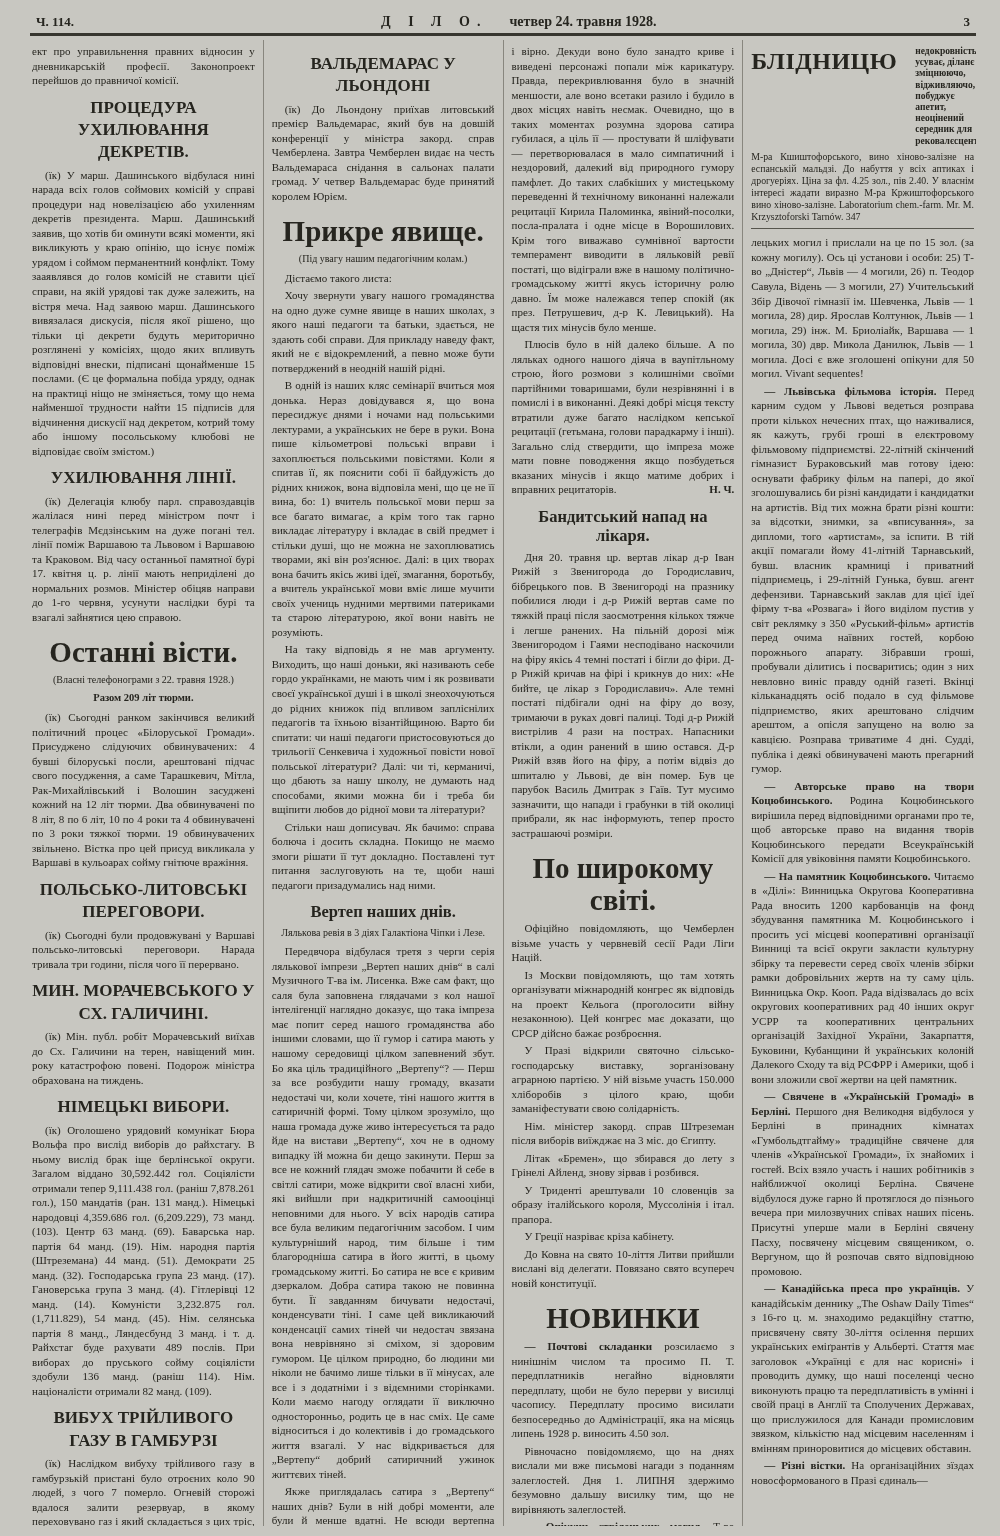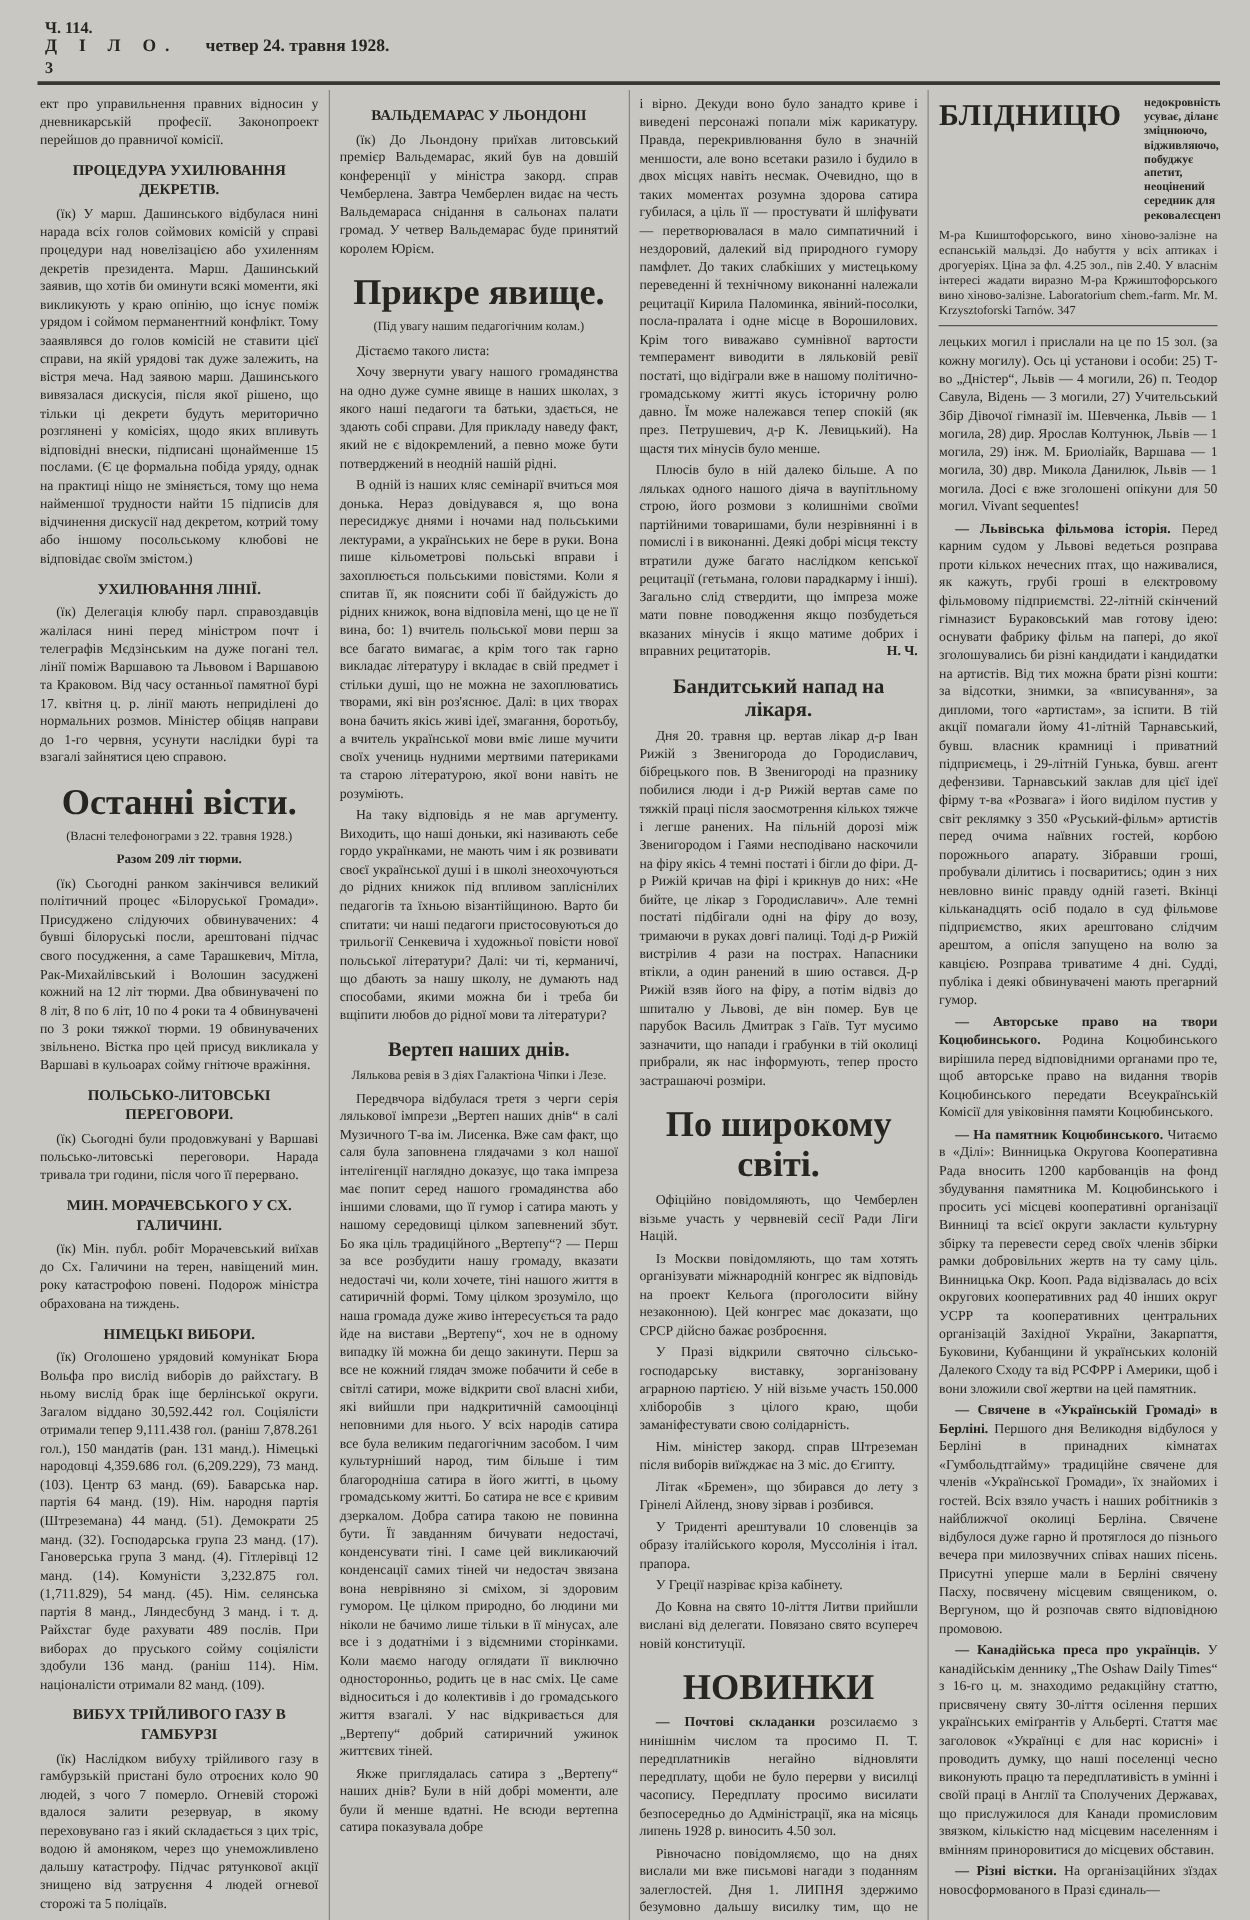--- a/index.html
+++ b/index.html
@@ -2,33 +2,33 @@
 <html><head>
 <meta charset="utf-8">
 <style>
   html,body{margin:0;padding:0;background:#8f8e8a;}
   .page{
     width:1000px;height:1536px;margin:0 auto;background:#c8c7c1;
     box-sizing:border-box;padding:12px 24px 0 30px;color:#26251f;
     font-family:"Liberation Serif", serif;overflow:hidden;position:relative;
   }
   .hdr{display:flex;align-items:baseline;justify-content:space-between;
-    padding:2px 6px 3px;border-bottom:3px solid #37362f;font-weight:bold;flex-direction:column;}
+    padding:2px 6px 3px;border-bottom:3px solid #37362f;font-weight:bold;}
   .hdr .issue{font-size:13px;}
   .hdr .center{font-size:14px;}
   .hdr .title{letter-spacing:7px;margin-right:22px;}
   .hdr .page-no{font-size:13px;}
   .cols{display:flex;height:1486px;margin-top:4px;}
   .col{flex:1 1 0;padding:4px 8px 0;border-right:1px solid #88867e;overflow:hidden;
     text-align:justify;font-size:11px;line-height:1.32;}
   .col:first-child{padding-left:2px;}
   .col:last-child{border-right:none;padding-right:2px;}
   .para{margin:0 0 3px;text-indent:13px;}
   .para.noindent{text-indent:0;}
-  .hl-sm{font-weight:bold;text-align:center;font-size:12px;margin:9px 0 4px;}
+  .hl-sm{font-weight:bold;text-align:center;font-size:17px;margin:9px 0 4px;}
   .hl-md{font-weight:bold;text-align:center;font-size:16.5px;margin:11px 0 4px;line-height:1.15;}
   .hl-lg{font-weight:bold;text-align:center;font-size:29px;margin:13px 0 4px;line-height:1.1;}
   .sub{text-align:center;font-size:10px;margin:0 0 5px;}
   .sub.bold{font-weight:bold;font-size:10.5px;}
   .sign{float:right;font-weight:bold;}
   .adblock{border-bottom:1px solid #56554d;padding:2px 0 6px;margin-bottom:6px;}
   .ad-row{display:flex;align-items:flex-start;gap:18px;}
   .ad-title{font-weight:bold;font-size:24px;letter-spacing:.5px;line-height:1;padding-top:3px;white-space:nowrap;}
   .ad-side{font-weight:bold;font-size:9.5px;line-height:1.18;flex:1;text-align:left;}
   .ad-body{font-size:9.8px;line-height:1.22;margin-top:4px;text-align:justify;}
@@ -66,20 +66,21 @@
       </div>
     <div class="col" id="col2">
         <div class="hl-sm">ВАЛЬДЕМАРАС У ЛЬОНДОНІ</div>
         <div class="para">(їк) До Льондону приїхав литовський премієр Вальдемарас, який був на довшій конференції у міністра закорд. справ Чемберлена. Завтра Чемберлен видає на честь Вальдемараса снідання в сальонах палати громад. У четвер Вальдемарас буде принятий королем Юрієм.</div>
         <div class="hl-lg">Прикре явище.</div>
         <div class="sub">(Під увагу нашим педагогічним колам.)</div>
         <div class="para">Дістаємо такого листа:</div>
         <div class="para">Хочу звернути увагу нашого громадянства на одно дуже сумне явище в наших школах, з якого наші педагоги та батьки, здається, не здають собі справи. Для прикладу наведу факт, який не є відокремлений, а певно може бути потверджений в неодній нашій рідні.</div>
         <div class="para">В одній із наших кляс семінарії вчиться моя донька. Нераз довідувався я, що вона пересиджує днями і ночами над польськими лектурами, а українських не бере в руки. Вона пише кільометрові польські вправи і захоплюється польськими повістями. Коли я спитав її, як пояснити собі її байдужість до рідних книжок, вона відповіла мені, що це не її вина, бо: 1) вчитель польської мови перш за все багато вимагає, а крім того так гарно викладає літературу і вкладає в свій предмет і стільки душі, що не можна не захоплюватись творами, які він роз'яснює. Далі: в цих творах вона бачить якісь живі ідеї, змагання, боротьбу, а вчитель української мови вміє лише мучити своїх учениць нудними мертвими патериками та старою літературою, якої вони навіть не розуміють.</div>
         <div class="para">На таку відповідь я не мав аргументу. Виходить, що наші доньки, які називають себе гордо українками, не мають чим і як розвивати своєї української душі і в школі знеохочуються до рідних книжок під впливом запліснілих педагогів та їхньою візантійщиною. Варто би спитати: чи наші педагоги пристосовуються до трильогії Сенкевича і художньої повісти нової польської літератури? Далі: чи ті, керманичі, що дбають за нашу школу, не думають над способами, якими можна би і треба би вщіпити любов до рідної мови та літератури?</div>
+        <div class="para">Стільки наш дописувач. Як бачимо: справа болюча і досить складна. Покищо не маємо змоги рішати її тут докладно. Поставлені тут питання заслуговують на те, щоби наші педагоги призадумались над ними.</div>
         <div class="hl-md">Вертеп наших днів.</div>
         <div class="sub">Лялькова ревія в 3 діях Галактіона Чіпки і Лезе.</div>
         <div class="para">Передвчора відбулася третя з черги серія лялькової імпрези „Вертеп наших днів“ в салі Музичного Т-ва ім. Лисенка. Вже сам факт, що саля була заповнена глядачами з кол нашої інтелігенції наглядно доказує, що така імпреза має попит серед нашого громадянства або іншими словами, що її гумор і сатира мають у нашому середовищі цілком запевнений збут. Бо яка ціль традиційного „Вертепу“? — Перш за все розбудити нашу громаду, вказати недостачі чи, коли хочете, тіні нашого життя в сатиричній формі. Тому цілком зрозуміло, що наша громада дуже живо інтересується та радо йде на вистави „Вертепу“, хоч не в одному випадку їй можна би дещо закинути. Перш за все не кожний глядач зможе побачити й себе в світлі сатири, може відкрити свої власні хиби, які вийшли при надкритичній самооцінці неповними для нього. У всіх народів сатира все була великим педагогічним засобом. І чим культурніший народ, тим більше і тим благородніша сатира в його житті, в цьому громадському житті. Бо сатира не все є кривим дзеркалом. Добра сатира такою не повинна бути. Її завданням бичувати недостачі, конденсувати тіні. І саме цей викликаючий конденсації самих тіней чи недостач звязана вона неврівняно зі сміхом, зі здоровим гумором. Це цілком природно, бо людини ми ніколи не бачимо лише тільки в її мінусах, але все і з додатніми і з відємними сторінками. Коли маємо нагоду оглядати її виключно односторонньо, родить це в нас сміх. Це саме відноситься і до колективів і до громадського життя взагалі. У нас відкривається для „Вертепу“ добрий сатиричний ужинок життєвих тіней.</div>
         <div class="para">Якже приглядалась сатира з „Вертепу“ наших днів? Були в ній добрі моменти, але були й менше вдатні. Не всюди вертепна сатира показувала добре</div>
       </div>
     <div class="col" id="col3">
         <div class="para noindent">і вірно. Декуди воно було занадто криве і виведені персонажі попали між карикатуру. Правда, перекривлювання було в значній меншости, але воно всетаки разило і будило в двох місцях навіть несмак. Очевидно, що в таких моментах розумна здорова сатира губилася, а ціль її — простувати й шліфувати — перетворювалася в мало симпатичний і нездоровий, далекий від природного гумору памфлет. До таких слабкіших у мистецькому переведенні й технічному виконанні належали рецитації Кирила Паломинка, явіний-посолки, посла-пралата і одне місце в Ворошилових. Крім того виважаво сумнівної вартости темперамент виводити в ляльковій ревії постаті, що відіграли вже в нашому політично-громадському житті якусь історичну ролю давно. Їм може належався тепер спокій (як през. Петрушевич, д-р К. Левицький). На щастя тих мінусів було менше.</div>
         <div class="para">Плюсів було в ній далеко більше. А по ляльках одного нашого діяча в ваупітльному строю, його розмови з колишніми своїми партійними товаришами, були незрівнянні і в помислі і в виконанні. Деякі добрі місця тексту втратили дуже багато наслідком кепської рецитації (гетьмана, голови парадкарму і інші). Загально слід ствердити, що імпреза може мати повне поводження якщо позбудеться вказаних мінусів і якщо матиме добрих і вправних рецитаторів.<span class="sign">Н. Ч.</span></div>
         <div class="hl-md">Бандитський напад на лікаря.</div>
         <div class="para">Дня 20. травня цр. вертав лікар д-р Іван Рижій з Звенигорода до Городиславич, бібрецького пов. В Звенигороді на празнику побилися люди і д-р Рижій вертав саме по тяжкій праці після заосмотрення кількох тяжче і легше ранених. На пільній дорозі між Звенигородом і Гаями несподівано наскочили на фіру якісь 4 темні постаті і бігли до фіри. Д-р Рижій кричав на фірі і крикнув до них: «Не бийте, це лікар з Городиславич». Але темні постаті підбігали одні на фіру до возу, тримаючи в руках довгі палиці. Тоді д-р Рижій вистрілив 4 рази на пострах. Напасники втікли, а один ранений в шию остався. Д-р Рижій взяв його на фіру, а потім відвіз до шпиталю у Львові, де він помер. Був це парубок Василь Дмитрак з Гаїв. Тут мусимо зазначити, що напади і грабунки в тій околиці прибрали, як нас інформують, тепер просто застрашаючі розміри.</div>

